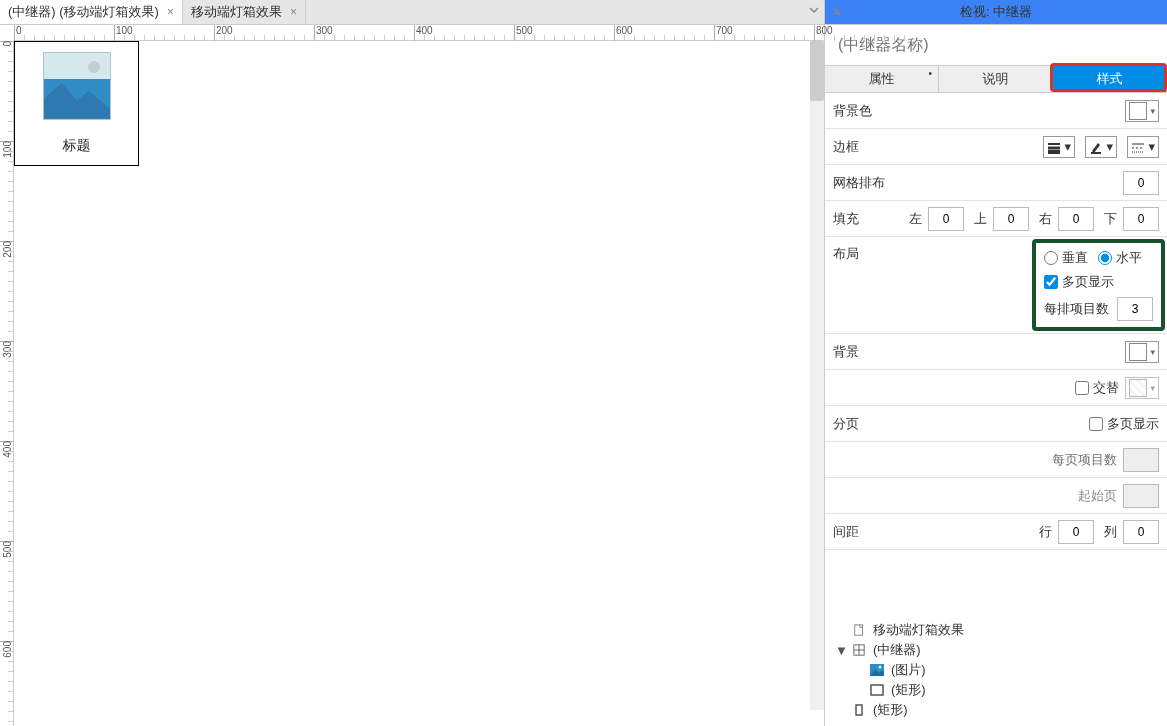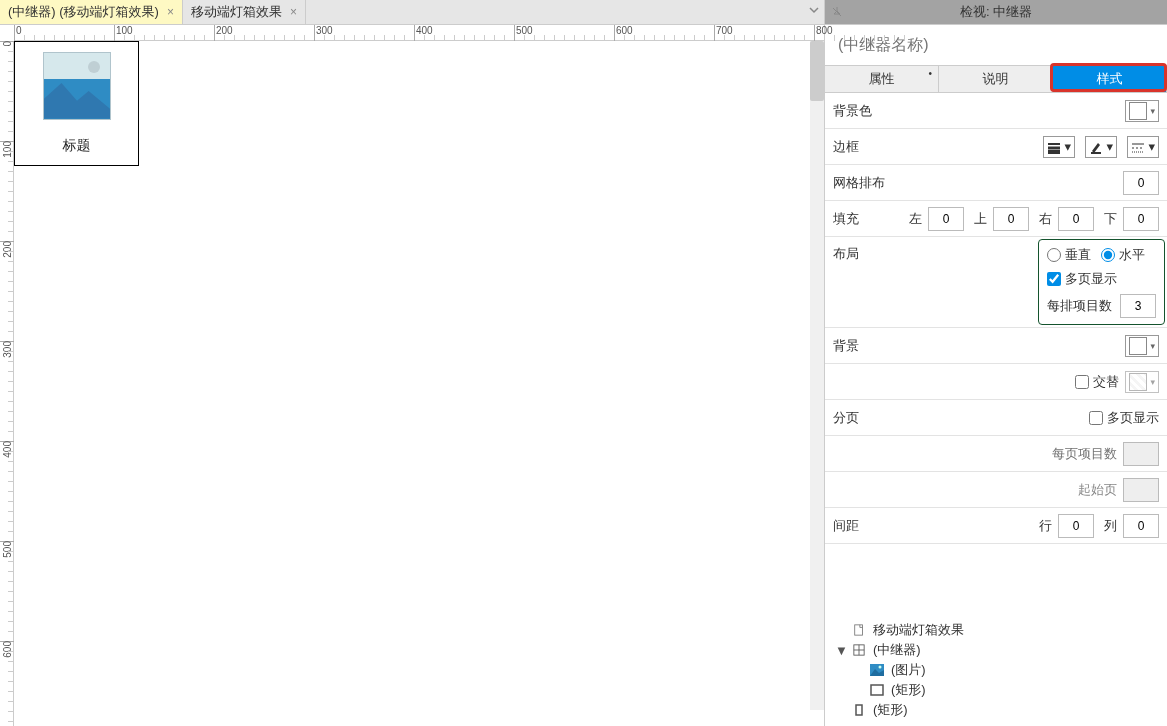--- a/index.html
+++ b/index.html
@@ -1,20 +1,20 @@
 <!DOCTYPE html>
 <html><head>
 <meta charset="utf-8">
 <style>
 * { box-sizing: border-box; margin: 0; padding: 0; font-family: "Microsoft YaHei", Arial, sans-serif; font-size: 13px; }
 body { width: 1167px; height: 726px; overflow: hidden; display: flex; background: #fff; color: #333; }
 .left-area { width: 902px; height: 726px; display: flex; flex-direction: column; }
 .tabs-bar { height: 25px; background: #e6e6e6; display: flex; align-items: stretch; border-bottom: 1px solid #ccc; position: relative; }
 .tab { display: flex; align-items: center; padding: 0 8px; border-right: 1px solid #ccc; gap: 8px; }
-.tab.active { background: #fef9c3; }
+.tab.active { background: #ffffff; }
 .tab .close { color: #888; font-size: 12px; cursor: pointer; }
 .tabs-menu { position: absolute; right: 4px; top: 4px; width: 12px; height: 12px; }
 
 .canvas-wrap { flex: 1; display: flex; position: relative; }
 .ruler-h { position: absolute; left: 14px; top: 0; right: 0; height: 16px; background: #fff; border-bottom: 1px solid #ccc; }
 .ruler-v { position: absolute; left: 0; top: 16px; bottom: 0; width: 14px; background: #fff; border-right: 1px solid #ccc; }
 .ruler-h .tick { position: absolute; top: 0; height: 16px; width: 1px; background: #aaa; }
 .ruler-h .tlabel { position: absolute; top: 0; font-size: 10px; color: #555; transform: translateX(2px); }
 .ruler-v .tick { position: absolute; left: 0; width: 14px; height: 1px; background: #aaa; }
 .ruler-v .tlabel { position: absolute; left: 2px; font-size: 10px; color: #555; writing-mode: vertical-rl; transform: rotate(180deg); }
@@ -27,21 +27,21 @@
 .canvas-scroll .thumb { position: absolute; top: 0; width: 100%; height: 60px; background: #ccc; border-radius: 2px; }
 
 .widget-repeater { position: absolute; left: 0; top: 0; width: 125px; height: 125px; border: 1px solid #000; background: #fff; }
 .img-ph { position: absolute; left: 28px; top: 10px; width: 68px; height: 68px; background: linear-gradient(to bottom, #d6e8ec 0%, #d6e8ec 40%, #2f8cc4 40%, #2f8cc4 100%); border: 1px solid #b0c4cc; }
 .img-ph .sun { position: absolute; top: 8px; right: 10px; width: 12px; height: 12px; border-radius: 50%; background: #bfcfd4; }
 .img-ph .mountain { position: absolute; bottom: 0; left: 0; width: 100%; height: 60%; }
 .widget-title { position: absolute; bottom: 10px; left: 0; right: 0; text-align: center; font-size: 14px; color: #222; }
 
 
 .right-area { flex: 1; height: 726px; display: flex; flex-direction: column; border-left: 1px solid #ccc; }
-.inspect-header { height: 25px; background: #a3a3a3; border-bottom: 1px solid #ccc; display: flex; align-items: center; justify-content: center; position: relative; }
+.inspect-header { height: 25px; background: #3b82f6; border-bottom: 1px solid #ccc; display: flex; align-items: center; justify-content: center; position: relative; }
 .inspect-header .pin { position: absolute; left: 6px; top: 6px; width: 12px; height: 12px; color: #888; }
 .name-field { height: 40px; display: flex; align-items: center; padding: 8px 6px; }
 .name-input { flex: 1; height: 28px; padding: 0 6px; font-size: 16px; color: #888; border: 1px solid transparent; }
 
 .prop-tabs { display: flex; border-top: 1px solid #ccc; border-bottom: 1px solid #ccc; height: 28px; }
 .prop-tab { flex: 1; display: flex; align-items: center; justify-content: center; position: relative; background: #eee; border-right: 1px solid #ccc; }
 .prop-tab:last-child { border-right: none; }
 .prop-tab.active { background: #008De6; color: #fff; }
 .prop-tab .dot { position: absolute; top: 2px; right: 6px; font-size: 10px; }
 .tab-highlight { position: absolute; border: 3px solid #d9342b; border-radius: 4px; pointer-events: none; }
@@ -55,21 +55,21 @@
 .swatch { width: 18px; height: 18px; background: #fff; border: 1px solid #888; display: inline-block; }
 .swatch.none { background: repeating-linear-gradient(45deg,#fff,#fff 3px,#eee 3px,#eee 6px); }
 .swatch-dd { width: 34px; height: 22px; border: 1px solid #999; background: #fff; display: inline-flex; align-items: center; justify-content: space-between; padding: 0 3px; }
 .swatch-dd .chev { font-size: 9px; color: #666; }
 .border-dd { width: 32px; height: 22px; border: 1px solid #999; background: #fff; display: inline-flex; align-items: center; justify-content: space-between; padding: 0 3px; margin-left: 4px; }
 .border-dd svg { width: 14px; height: 14px; }
 .radio-wrap { display: flex; align-items: center; gap: 4px; }
 input[type=radio] { width: 14px; height: 14px; accent-color: #008De6; }
 input[type=checkbox] { width: 14px; height: 14px; accent-color: #008De6; }
 
-.layout-highlight { border: 1px solid #14532d; border-radius: 4px; margin: -1px -1px; }
+.layout-highlight { border: 4px solid #14532d; border-radius: 4px; margin: -1px -1px; }
 .layout-inner { padding: 6px 8px 6px 8px; display: flex; align-items: center; gap: 10px; flex-wrap: nowrap; }
 .layout-row2 { padding: 0 8px 6px; display: flex; align-items: center; gap: 8px; }
 
 .outline-header { height: 26px; background: #e6e6e6; border-top: 1px solid #ccc; border-bottom: 1px solid #ccc; display: flex; align-items: center; justify-content: center; position: relative; }
 .outline-header .pin { position: absolute; left: 6px; top: 7px; width: 12px; height: 12px; color: #888; }
 .outline-tools { position: absolute; right: 6px; display: flex; gap: 8px; color: #555; }
 .outline { height: 110px; overflow: auto; padding: 4px 6px; }
 .oline { display: flex; align-items: center; gap: 6px; height: 20px; padding-left: 4px; }
 .tree-tw { width: 10px; text-align: center; color: #555; }
 .ticon { width: 16px; height: 14px; display: inline-flex; align-items: center; justify-content: center; }

